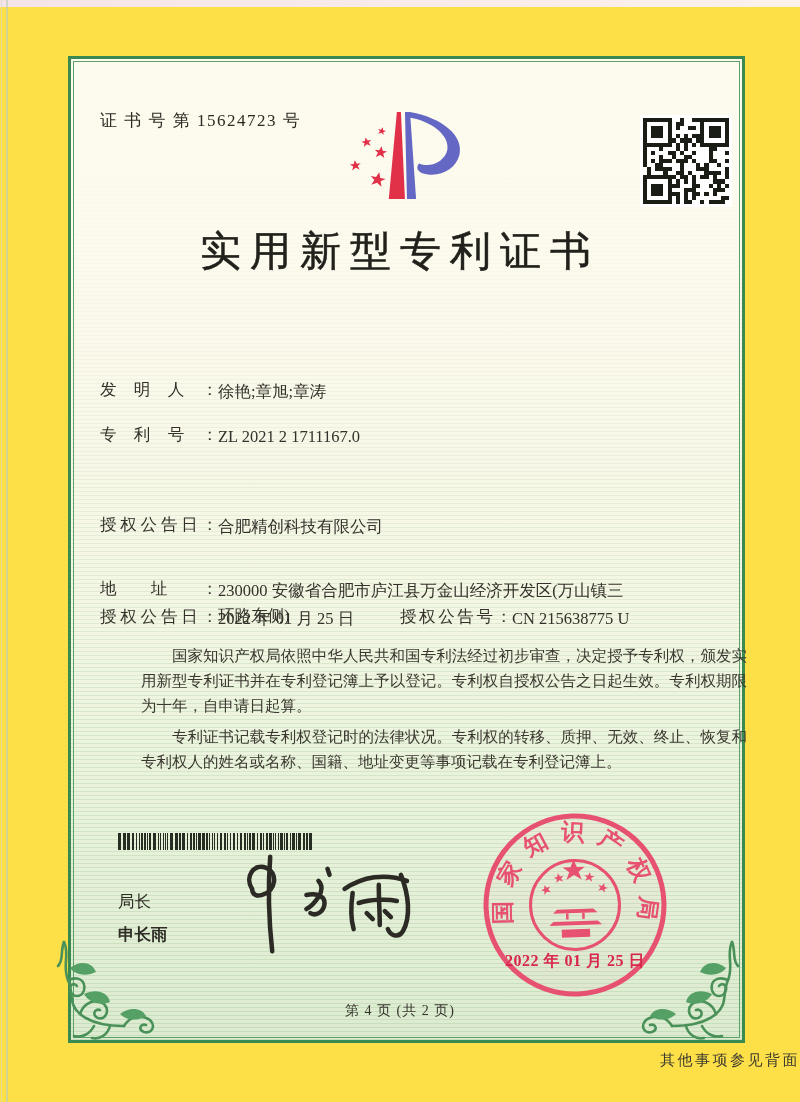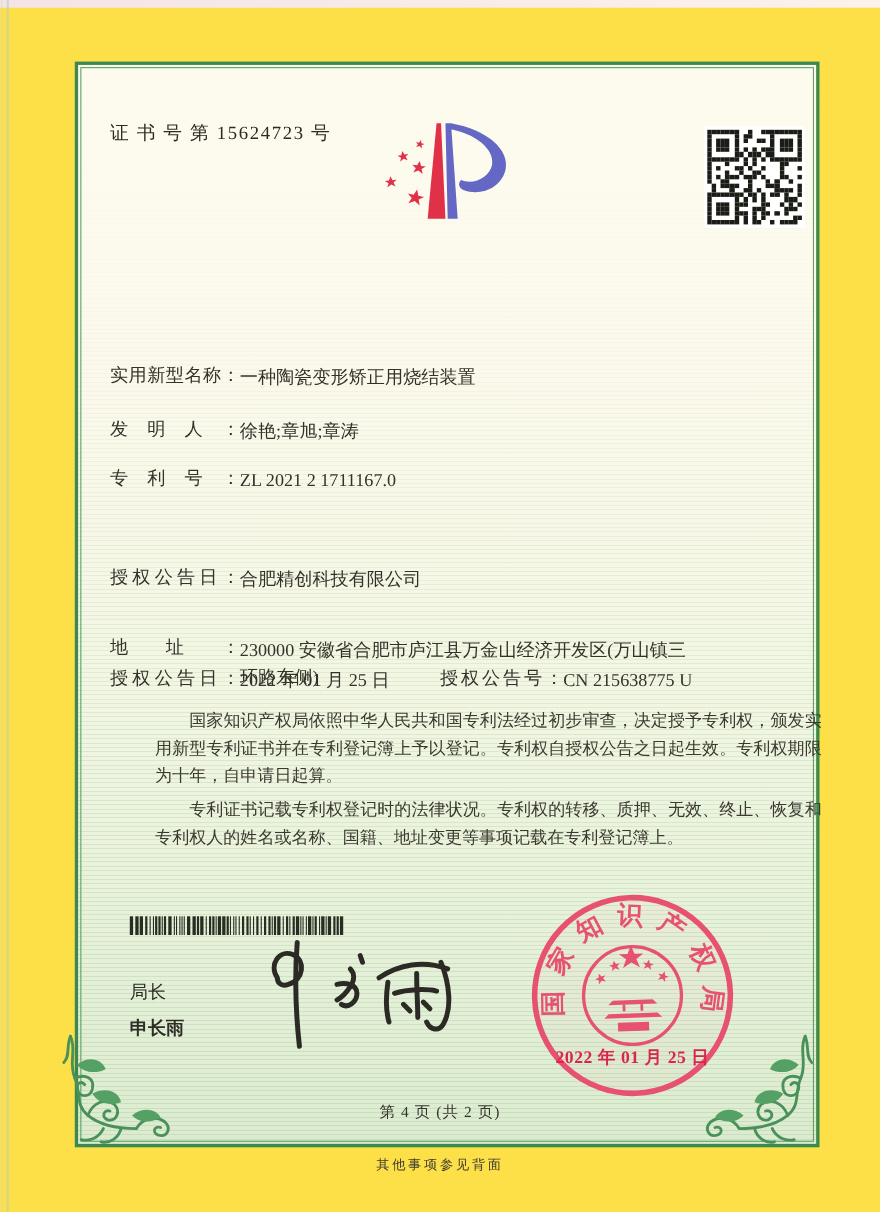--- a/index.html
+++ b/index.html
@@ -59,21 +59,21 @@
   .sig-name{position:absolute;left:118px;top:924px;font-size:16.5px;font-weight:bold;}
   .signature{position:absolute;left:232px;top:850px;width:186px;height:112px;}
 
   .seal{position:absolute;left:482px;top:812px;width:186px;height:186px;transform:rotate(-2deg);opacity:.93;}
   .seal-date{
     position:absolute;left:487px;top:951px;width:176px;text-align:center;
     font-size:16px;color:#d8274a;letter-spacing:.5px;font-weight:bold;
   }
 
   .page-info{position:absolute;left:0;right:0;top:1002px;text-align:center;font-size:14px;letter-spacing:1px;color:#35332c;}
-  .back-note{position:absolute;left:0;right:0;top:1051px;text-align:center;font-size:12px;letter-spacing:2.5px;color:#3c3a31;}
+  .back-note{position:absolute;left:0;right:0;top:1051px;text-align:right;font-size:15px;letter-spacing:2.5px;color:#3c3a31;}
 
   .flourish-l{position:absolute;left:50px;top:940px;width:118px;height:102px;}
   .flourish-r{position:absolute;left:628px;top:940px;width:118px;height:102px;transform:scaleX(-1);}
 </style>
 </head>
 <body>
 
 <div class="page">
   <div class="scan-top"></div>
   <div class="scan-left2"></div>
@@ -534,24 +534,22 @@
       <div></div>
       <div class="dark"></div>
       <div></div>
       <div class="dark"></div>
       <div class="dark"></div>
       <div class="dark"></div>
       <div class="dark"></div>
       <div></div>
     </div>
 
-
-  <div class="field-row" style="top:330px">
-    <span class="flabel">实用新型名称：</span><span class="fvalue">一种陶瓷变形矫正用烧结装置</span>
-  </div>
+  <div class="title">实用新型专利证书</div>
+
   <div class="field-row" style="top:379px">
     <span class="flabel">发明人：</span><span class="fvalue">徐艳;章旭;章涛</span>
   </div>
   <div class="field-row" style="top:424px">
     <span class="flabel">专利号：</span><span class="fvalue">ZL 2021 2 1711167.0</span>
   </div>
   <div class="field-row" style="top:514px">
     <span class="flabel">授权公告日：</span><span class="fvalue">合肥精创科技有限公司</span>
   </div>
   <div class="field-row" style="top:578px">

